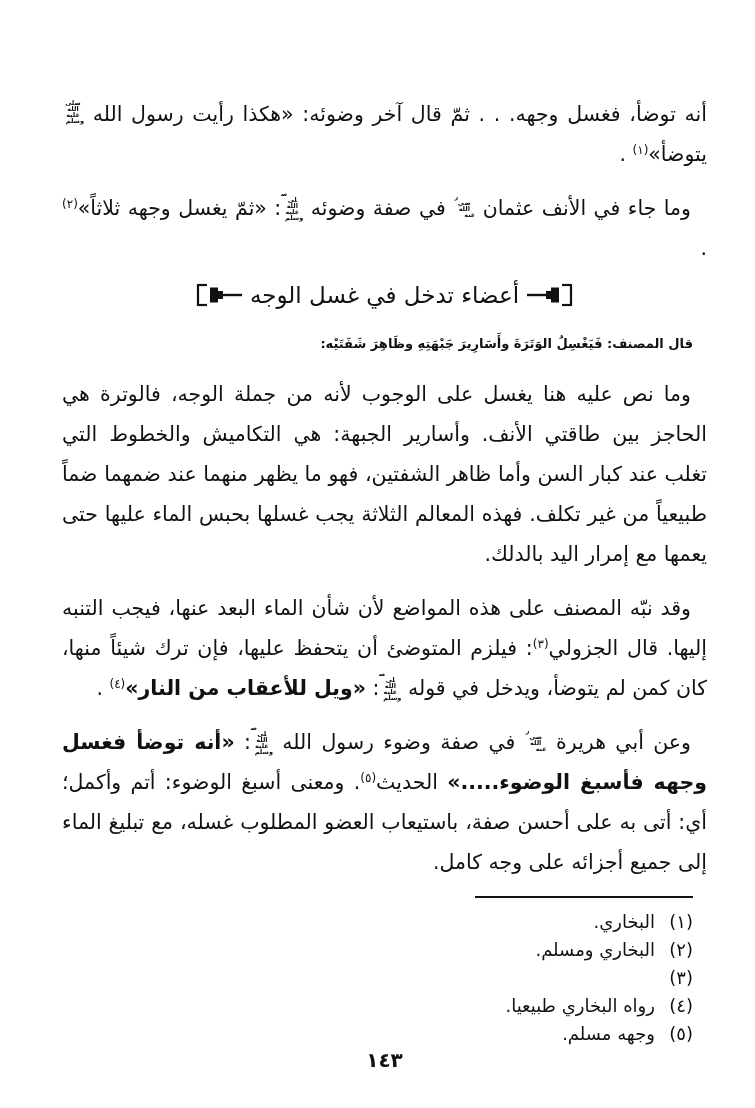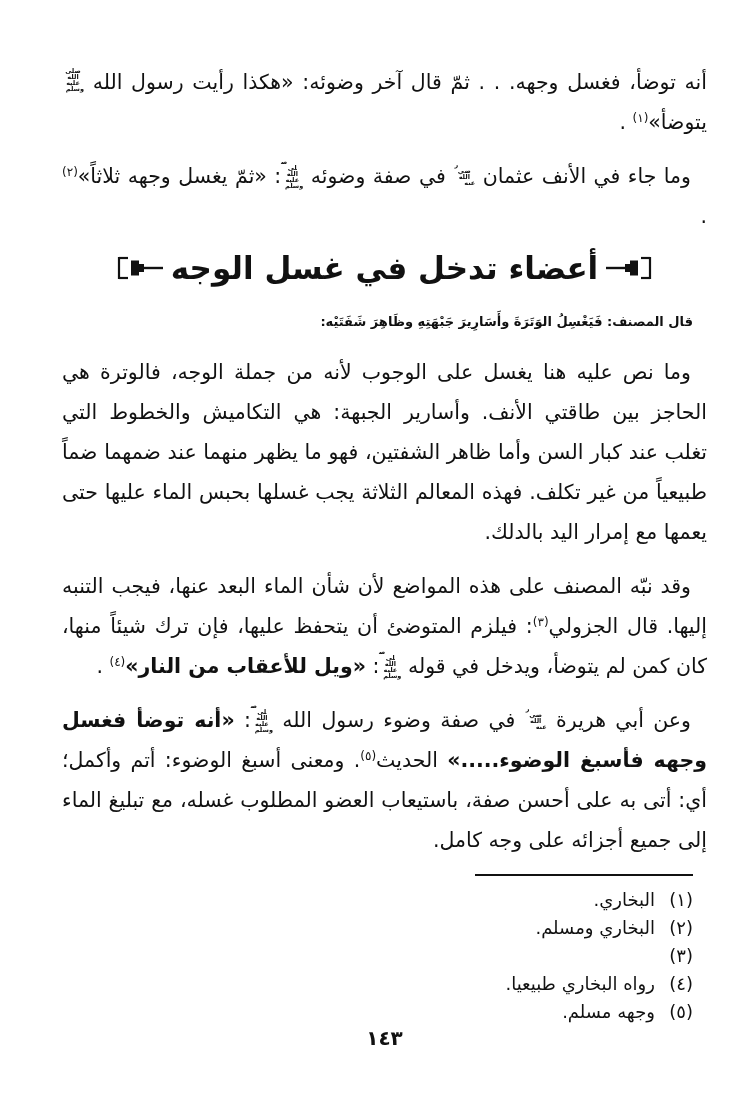--- a/index.html
+++ b/index.html
@@ -14,21 +14,21 @@
     margin: 0 auto;
     background: #ffffff;
     color: #111111;
     font-family: "DejaVu Sans", sans-serif;
     direction: rtl;
     overflow: hidden;
     box-sizing: border-box;
   }
   .content {
     box-sizing: border-box;
-    padding: 62px 48px 0 62px; 
+    padding: 94px 48px 0 62px; 
   }
   .para {
     font-size: 20.5px;
     line-height: 40px;
     text-align: justify;
     text-align-last: right;
     text-indent: 16px;
     margin: 0 0 14px 0;
     letter-spacing: 0;
   }
@@ -54,22 +54,22 @@
   }
   
   .heading-banner {
     display: flex;
     align-items: center;
     justify-content: center;
     gap: 6px;
     margin: 10px 0 16px 0;
   }
   .heading-title {
-    font-size: 31px;
-    font-weight: bold;
+    font-size: 23px;
+    font-weight: normal;
     white-space: nowrap;
     padding: 0 2px;
   }
   .ornament { display: inline-block; height: 26px; }
   .ornament svg { display: block; }
   .ornament.flip svg { transform: scaleX(-1); }
   .musannif {
     font-size: 13px;
     font-weight: bold;
     line-height: 40px;

